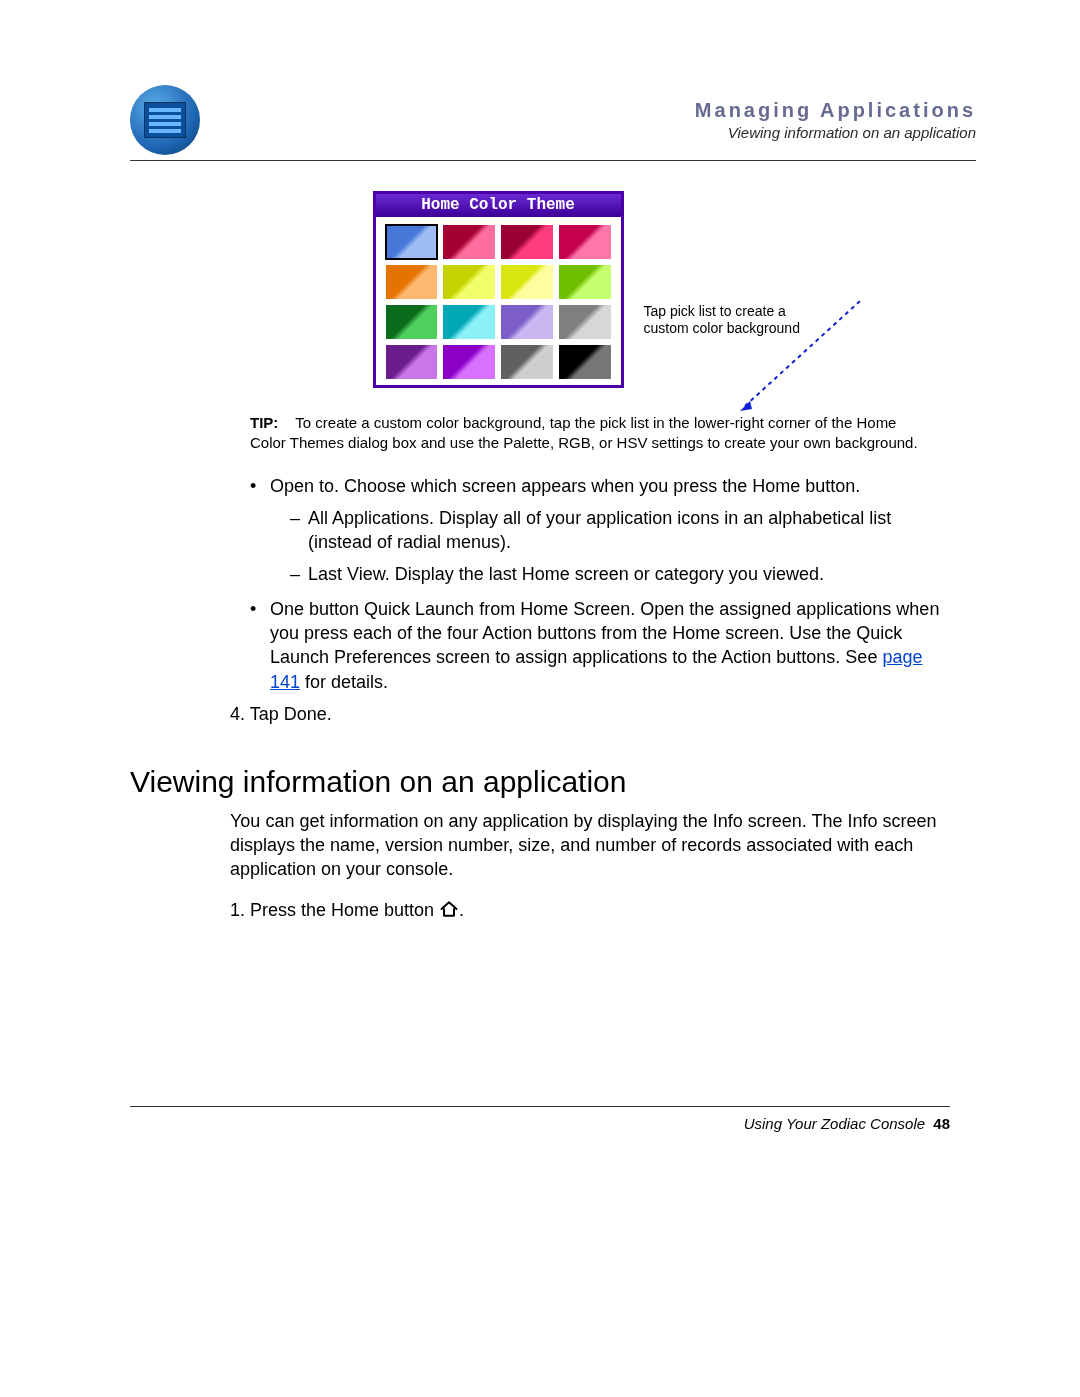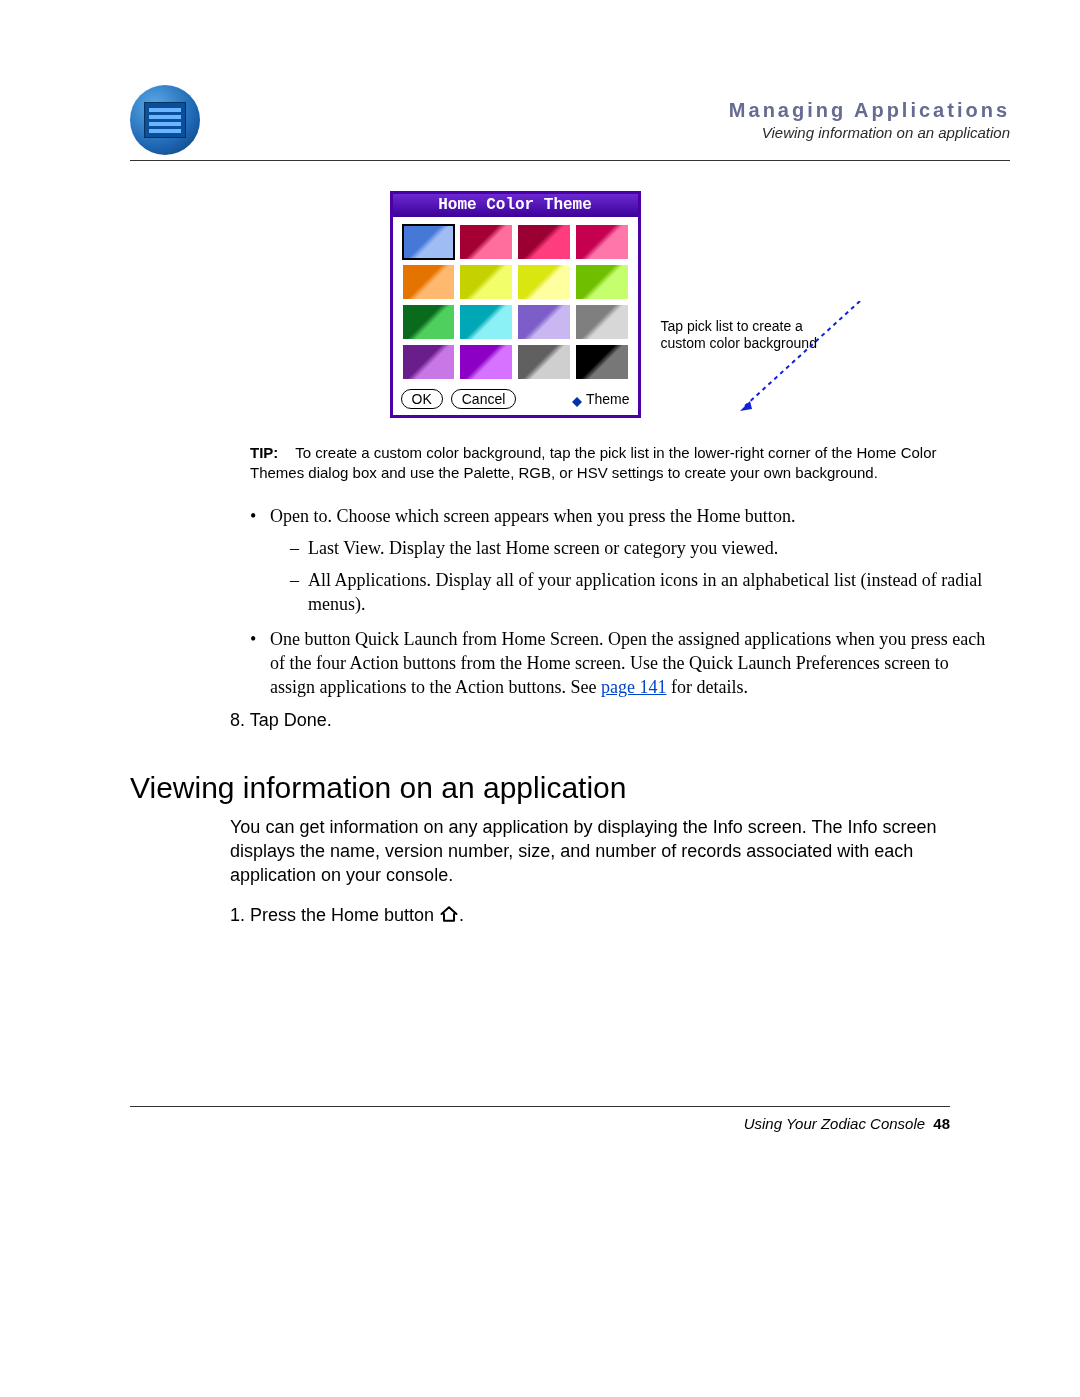--- a/index.html
+++ b/index.html
@@ -7,21 +7,21 @@
     padding: 0;
     background: #ffffff;
     font-family: Arial, Helvetica, sans-serif;
     color: #000;
   }
   .page {
     width: 1080px;
     height: 1187px;
     position: relative;
     box-sizing: border-box;
-    padding: 85px 70px 50px 130px;
+    padding: 85px 104px 50px 130px;
   }
   
   .header {
     display: flex;
     align-items: center;
     justify-content: space-between;
     margin-bottom: 5px;
   }
   .header-icon-wrap {
     width: 70px;
@@ -175,21 +175,20 @@
   .body {
     margin-left: 120px;
     margin-right: 20px;
     font-size: 18px;
     line-height: 1.35;
   }
   ul.bullets {
     list-style: none;
     padding: 0;
     margin: 8px 0 8px 0;
-    font-family: Liberation Serif, serif;
   }
   ul.bullets > li {
     position: relative;
     padding-left: 20px;
     margin-bottom: 10px;
   }
   ul.bullets > li::before {
     content: "•";
     position: absolute;
     left: 0;
@@ -322,57 +321,49 @@
           <div class="swatch" style="background: linear-gradient(135deg, rgb(111, 191, 0) 0%, rgb(111, 191, 0) 45%, rgb(198, 255, 110) 55%, rgb(198, 255, 110) 100%);"></div>
           <div class="swatch" style="background: linear-gradient(135deg, rgb(10, 107, 28) 0%, rgb(10, 107, 28) 45%, rgb(79, 207, 94) 55%, rgb(79, 207, 94) 100%);"></div>
           <div class="swatch" style="background: linear-gradient(135deg, rgb(0, 168, 181) 0%, rgb(0, 168, 181) 45%, rgb(140, 240, 247) 55%, rgb(140, 240, 247) 100%);"></div>
           <div class="swatch" style="background: linear-gradient(135deg, rgb(125, 93, 199) 0%, rgb(125, 93, 199) 45%, rgb(201, 183, 242) 55%, rgb(201, 183, 242) 100%);"></div>
           <div class="swatch" style="background: linear-gradient(135deg, rgb(127, 127, 127) 0%, rgb(127, 127, 127) 45%, rgb(215, 215, 215) 55%, rgb(215, 215, 215) 100%);"></div>
           <div class="swatch" style="background: linear-gradient(135deg, rgb(106, 30, 139) 0%, rgb(106, 30, 139) 45%, rgb(201, 119, 230) 55%, rgb(201, 119, 230) 100%);"></div>
           <div class="swatch" style="background: linear-gradient(135deg, rgb(139, 0, 196) 0%, rgb(139, 0, 196) 45%, rgb(215, 113, 255) 55%, rgb(215, 113, 255) 100%);"></div>
           <div class="swatch" style="background: linear-gradient(135deg, rgb(96, 96, 96) 0%, rgb(96, 96, 96) 45%, rgb(207, 207, 207) 55%, rgb(207, 207, 207) 100%);"></div>
           <div class="swatch" style="background: linear-gradient(135deg, rgb(0, 0, 0) 0%, rgb(0, 0, 0) 45%, rgb(119, 119, 119) 55%, rgb(119, 119, 119) 100%);"></div>
         </div>
-      <div class="dialog-btns">
-        <div class="pill-btn">OK</div>
-        <div class="pill-btn">Cancel</div>
-        <div class="theme-pick">
-          <span class="diamond"></span>
-          <span>Theme</span>
-        </div>
-      </div>
     </div>
 
     <svg class="leader-line">
       <line x1="120" y1="0" x2="5" y2="105" stroke="#1020d8" stroke-width="2" stroke-dasharray="4 4"></line>
       <polygon points="0,110 10,100 12,108" fill="#1020d8"></polygon>
     </svg>
 
     <div class="annotation">Tap pick list to create a custom color background</div>
   </div>
 
   <div class="tip">
     <span class="tip-label">TIP:</span><span>To create a custom color background, tap the pick list in the lower-right corner of the Home Color Themes dialog box and use the Palette, RGB, or HSV settings to create your own background.</span>
   </div>
 
   <div class="body">
     <ul class="bullets">
       <li>
         <span>Open to. Choose which screen appears when you press the Home button.</span>
         <ul class="dashes">
+          <li>All Applications. Display all of your application icons in an alphabetical list (instead of radial menus).</li>
           <li>Last View. Display the last Home screen or category you viewed.</li>
-          <li>All Applications. Display all of your application icons in an alphabetical list (instead of radial menus).</li>
         </ul>
       </li>
       <li>
         <span>One button Quick Launch from Home Screen. Open the assigned applications when you press each of the four Action buttons from the Home screen. Use the Quick Launch Preferences screen to assign applications to the Action buttons. See </span><a class="link">page 141</a><span> for details.</span>
       </li>
     </ul>
   </div>
-  <div class="step5">8. Tap Done.</div>
+  <div class="step5">4. Tap Done.</div>
 
   <h2 class="section-heading">Viewing information on an application</h2>
   <div class="section-body">
     <div>You can get information on any application by displaying the Info screen. The Info screen displays the name, version number, size, and number of records associated with each application on your console.</div>
     <ol class="numlist">
       <li>
         <span>1. Press the Home button </span><span class="inline-icon home-icon"><svg viewBox="0 0 24 20">
               <path d="M3 10 L12 2 L21 10 M6 10 V18 H18 V10" fill="none" stroke="#000" stroke-width="2.4" stroke-linejoin="round" stroke-linecap="round"></path>
             </svg></span><span>.</span>
       </li>

